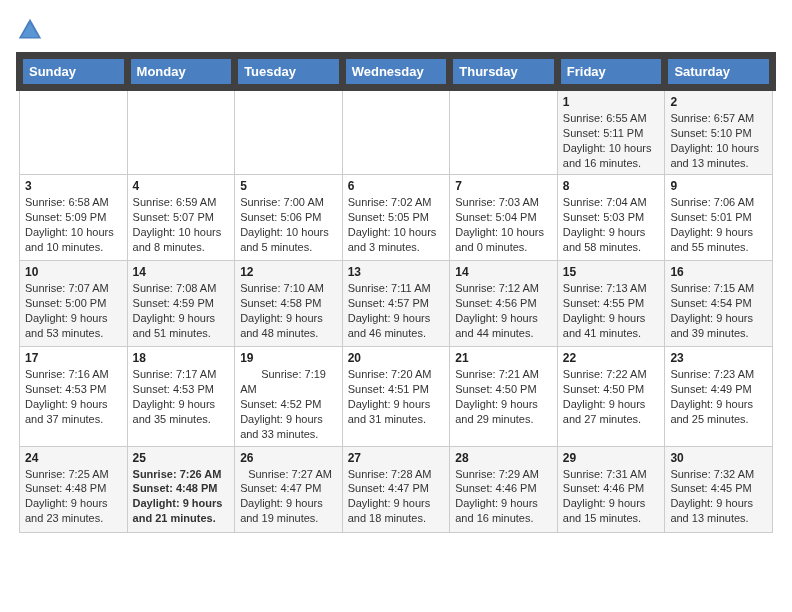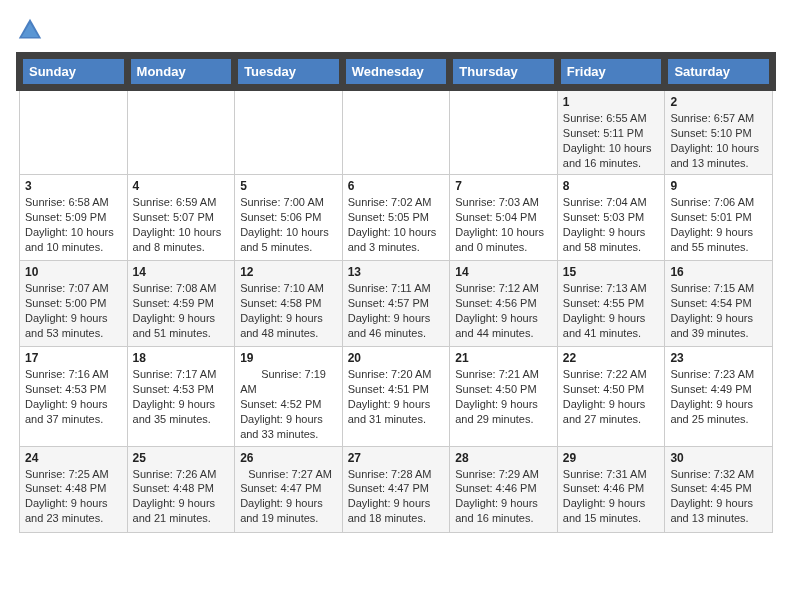--- a/index.html
+++ b/index.html
@@ -210,21 +210,21 @@
 Sunset: 4:50 PM
 Daylight: 9 hours and 27 minutes.</span></td>
           <td><span class="day-number">23</span><span class="day-info" style="white-space: pre-line;">Sunrise: 7:23 AM
 Sunset: 4:49 PM
 Daylight: 9 hours and 25 minutes.</span></td>
         </tr>
         <tr>
           <td><span class="day-number">24</span><span class="day-info" style="white-space: pre-line;">Sunrise: 7:25 AM
 Sunset: 4:48 PM
 Daylight: 9 hours and 23 minutes.</span></td>
-          <td><span class="day-number">25</span><span class="day-info" style="white-space: pre-line;">Sunrise: 7:26 AM
+          <td><span class="day-number">25</span><span class="day-info" style="white-space: pre-line; font-weight: bold;">Sunrise: 7:26 AM
 Sunset: 4:48 PM
 Daylight: 9 hours and 21 minutes.</span></td>
           <td><span class="day-number">26</span><span class="day-info" style="white-space: pre-line; margin-left: 8px;">Sunrise: 7:27 AM
 Sunset: 4:47 PM
 Daylight: 9 hours and 19 minutes.</span></td>
           <td><span class="day-number">27</span><span class="day-info" style="white-space: pre-line;">Sunrise: 7:28 AM
 Sunset: 4:47 PM
 Daylight: 9 hours and 18 minutes.</span></td>
           <td><span class="day-number">28</span><span class="day-info" style="white-space: pre-line;">Sunrise: 7:29 AM
 Sunset: 4:46 PM

